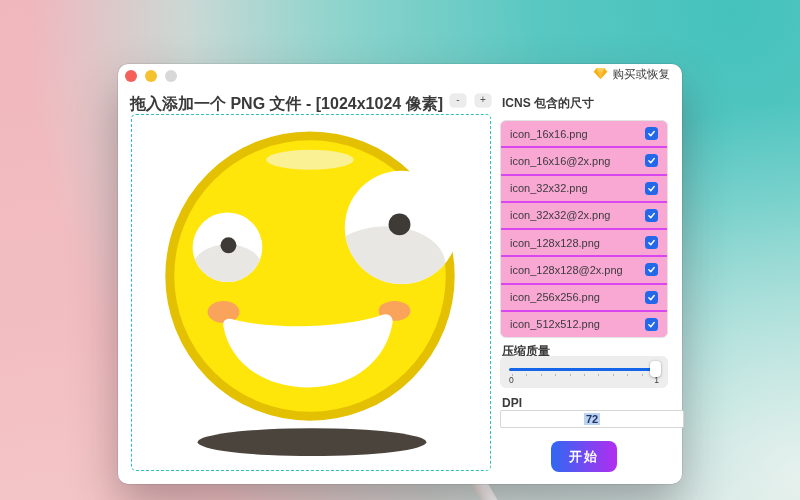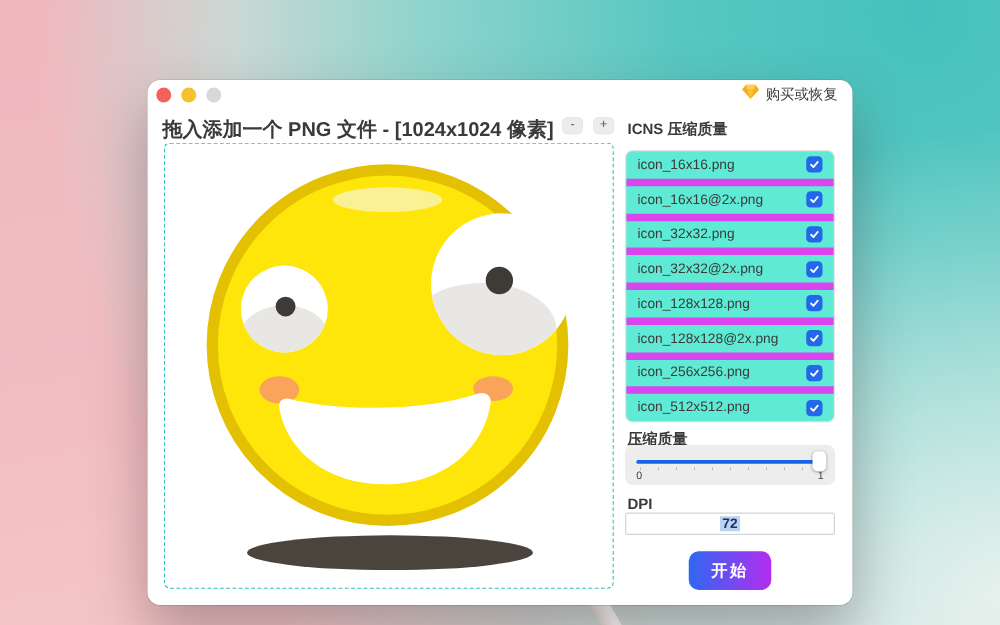--- a/index.html
+++ b/index.html
@@ -47,41 +47,41 @@
     border:1.5px dashed #2ec1b5; border-radius:5px; background:#fff; }
   .dropzone svg { display:block; width:100%; height:100%; }
 
   
   .sizes-header, .quality-label, .dpi-label { position:absolute; left:384px; font-size:12px; font-weight:700; color:#3a3a3a; }
   .sizes-header { top:31px; }
   .quality-label { top:279px; }
   .dpi-label { top:332px; }
 
   .size-list { position:absolute; left:382px; top:56px; width:168px; height:218px;
-    background:#5eead4; border:1px solid #e2e2e2; border-radius:6px; display:flex; flex-direction:column; overflow:hidden; }
+    background:#f9a8d4; border:1px solid #e2e2e2; border-radius:6px; display:flex; flex-direction:column; overflow:hidden; }
   .size-row { flex:1; display:flex; align-items:center; justify-content:space-between; padding:0 9px; }
-  .size-row + .size-row { border-top:6px solid #d946ef; }
+  .size-row + .size-row { border-top:2px solid #d946ef; }
   .size-label { font-size:11px; color:#3b3b3b; white-space:nowrap; }
   .checkbox { width:13px; height:13px; border-radius:3.5px; background:#cfcfcf; flex:none;
     display:flex; align-items:center; justify-content:center; }
   .checkbox.checked { background:#2368e8; }
   .checkbox svg { width:9px; height:9px; }
 
   .slider-box { position:absolute; left:382px; top:292px; width:168px; height:32px;
     background:#ededee; border-radius:6px; }
   .slider-track { position:absolute; left:9px; right:9px; top:12px; height:3px;
     background:#1465e8; border-radius:2px; }
   .slider-thumb { position:absolute; right:-2px; top:-7px; width:11px; height:16px;
     background:#fff; border-radius:4px; box-shadow:0 .5px 2.5px rgba(0,0,0,.4); }
   .slider-ticks { position:absolute; left:12px; right:12px; top:18px; height:2px;
     background-image:repeating-linear-gradient(to right, #b5b5b5 0 1px, transparent 1px 14.4px); }
   .slider-min { position:absolute; left:9px; bottom:3px; font-size:8.5px; color:#3f3f3f; }
   .slider-max { position:absolute; right:9px; bottom:3px; font-size:8.5px; color:#3f3f3f; }
 
-  .dpi-input { position:absolute; left:382px; top:346px; width:168px; height:18px;
+  .dpi-input { position:absolute; left:382px; top:346px; width:184px; height:18px;
     background:#fff; border:1px solid #d6d6d6; border-radius:2px;
     display:flex; align-items:center; justify-content:center; }
   .dpi-value { font-size:11px; font-weight:700; color:#23306b; background:#b9d3f0; padding:0 2px; }
 
   .start-btn { position:absolute; left:433px; top:377px; width:66px; height:31px;
     background:linear-gradient(90deg, #2f68f2, #b32df0); border-radius:8px; border:none;
     color:#fff; font-size:13px; font-weight:600; letter-spacing:2px;
     display:flex; align-items:center; justify-content:center;
     font-family:"Liberation Sans", sans-serif; }
 </style>
@@ -141,21 +141,21 @@
       <circle cx="96" cy="133" r="35" fill="#ffffff"></circle>
       <ellipse cx="96" cy="156" rx="36" ry="26" fill="#e9e7e3" clip-path="url(#clipEyeL)"></ellipse>
       <circle cx="97" cy="131" r="8" fill="#3e3a36"></circle>
 
       <circle cx="271" cy="113" r="57" fill="#ffffff"></circle>
       <ellipse cx="255" cy="150" rx="60" ry="38" fill="#e9e7e3" clip-path="url(#clipEyeR)"></ellipse>
       <circle cx="269" cy="110" r="11" fill="#3e3a36"></circle>
     </svg>
   </div>
 
-  <div class="sizes-header">ICNS 压缩质量</div>
+  <div class="sizes-header">ICNS 包含的尺寸</div>
 
   <div class="size-list">
     <div class="size-row">
       <span class="size-label">icon_16x16.png</span>
       <span class="checkbox checked">
         <svg viewBox="0 0 12 12">
           <path d="M2.5 6.4 L5 8.9 L9.6 3.4" stroke="#ffffff" stroke-width="1.9" fill="none" stroke-linecap="round" stroke-linejoin="round"></path>
         </svg>
       </span>
     </div>

